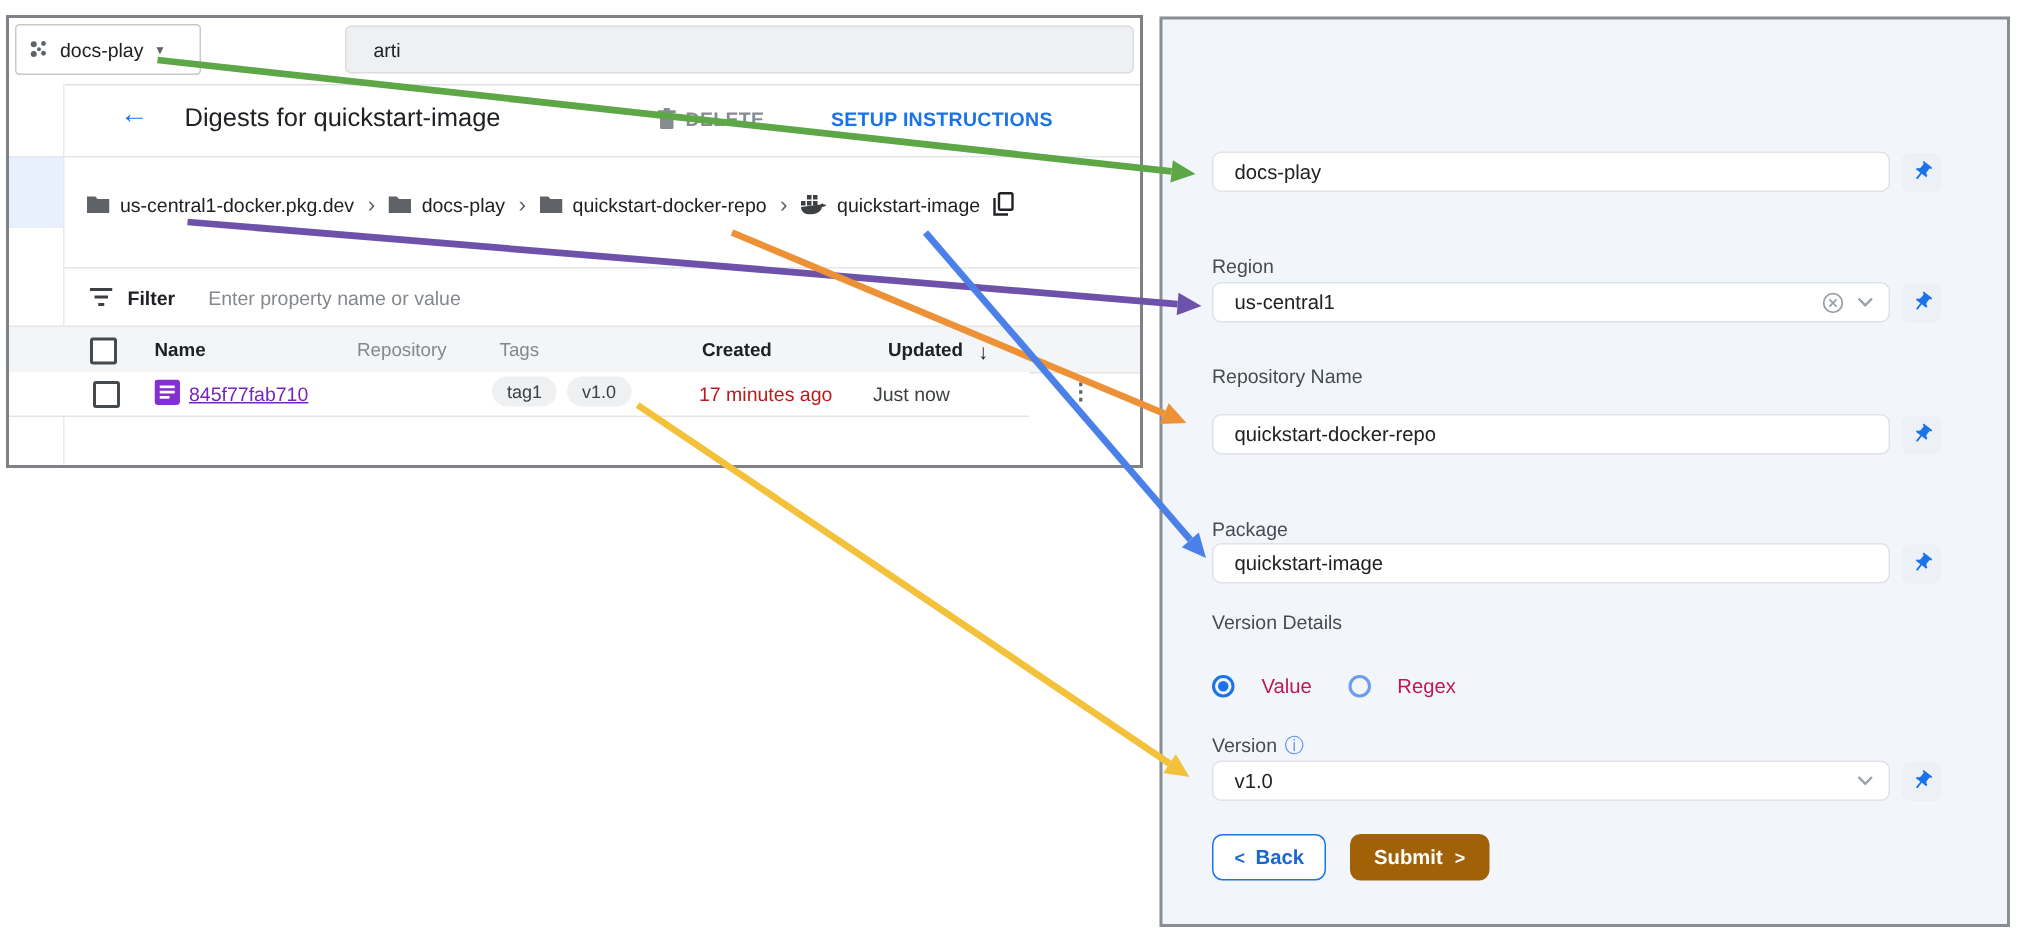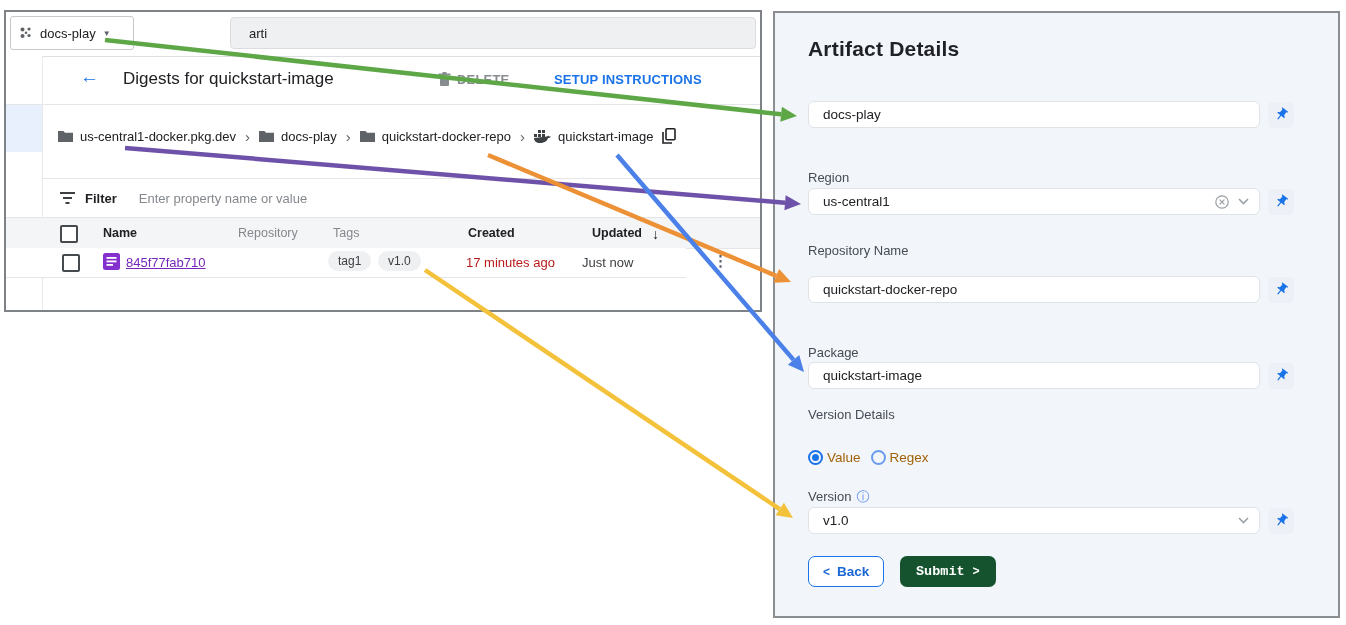--- a/index.html
+++ b/index.html
@@ -47,33 +47,33 @@
   #panel{left:773px;top:11px;width:567px;height:607px;border:2px solid #8a8e92;background:#f2f5f9;box-sizing:border-box;}
   #panel h1{position:absolute;left:33px;top:24px;margin:0;font-size:21px;color:#1f2125;letter-spacing:.2px;}
   .frow{position:absolute;left:33px;width:486px;display:flex;align-items:center;gap:8px;}
   .finput{flex:1;height:27px;background:#fff;border:1px solid #dfe3e8;border-radius:6px;
     display:flex;align-items:center;box-sizing:border-box;padding:0 10px 0 12px;}
   .finput input{flex:1;border:none;outline:none;background:transparent;font-size:13.5px;color:#202124;font-family:inherit;min-width:0;}
   .flabel2{position:absolute;left:33px;font-size:13px;color:#454c55;}
   .pinbtn{width:26px;height:26px;border-radius:5px;background:#edf1f7;display:flex;align-items:center;
     justify-content:center;cursor:pointer;flex:0 0 26px;}
   .ticons{display:flex;align-items:center;gap:9px;color:#9aa0a6;}
-  .radio-row{position:absolute;left:33px;display:flex;align-items:center;gap:4px;font-size:13.5px;color:#a16207;}
+  .radio-row{position:absolute;left:33px;display:flex;align-items:center;gap:18px;font-size:13.5px;color:#be185d;}
   .radio{width:15px;height:15px;border-radius:50%;box-sizing:border-box;cursor:pointer;}
   .radio.sel{border:2px solid #1a73e8;position:relative;}
   .radio.sel::after{content:"";position:absolute;left:2px;top:2px;width:7px;height:7px;border-radius:50%;background:#1a73e8;}
   .radio.unsel{border:2px solid #6b9cef;}
   .rlabel{margin-right:6px;}
   .info{color:#5c8df5;font-size:13px;margin-left:5px;}
   #btn-back{position:absolute;left:33px;top:543px;height:31px;border:1.5px solid #1a73e8;border-radius:7px;
     background:#fff;color:#1967d2;font-weight:bold;font-size:13.5px;display:flex;align-items:center;
     gap:7px;padding:0 14px;box-sizing:border-box;cursor:pointer;}
   #btn-submit{position:absolute;left:125px;top:543px;height:31px;border:none;border-radius:7px;
-    background:#14532d;color:#fff;font-weight:bold;font-size:13.5px;display:flex;align-items:center;
-    gap:8px;padding:0 16px;box-sizing:border-box;cursor:pointer;font-family:Liberation Mono, monospace;}
+    background:#a16207;color:#fff;font-weight:bold;font-size:13.5px;display:flex;align-items:center;
+    gap:8px;padding:0 16px;box-sizing:border-box;cursor:pointer;}
   .chev{font-size:12px;font-weight:bold;}
   #arrow-layer{position:absolute;left:0;top:0;width:1346px;height:625px;z-index:10;pointer-events:none;}
   svg{display:block;}
 </style>
 </head>
 <body>
 
 <div id="canvas">
 
   <div id="console" class="abs">
@@ -185,21 +185,20 @@
       <span class="c digest-link" style="left:120px;">845f77fab710</span>
       <span class="c chip" style="left:322px;top:3px;">tag1</span>
       <span class="c chip" style="left:372px;top:3px;">v1.0</span>
       <span class="c" style="left:460px;color:#b91c1c;">17 minutes ago</span>
       <span class="c" style="left:576px;color:#3c4043;">Just now</span>
       <span class="c dots3" style="left:707px;top:4px;">⋮</span>
     </div>
   </div>
 
   <div id="panel" class="abs">
-    <h1>Artifact Details</h1>
 
     <div class="frow" style="top:88px;">
       <div class="finput">
         <input value="docs-play" style="">
       </div>
       <div class="pinbtn">
         <svg width="15" height="15" viewBox="0 0 24 24" style="transform:rotate(38deg);">
           <path fill="#1a73e8" d="M16 9V4h1c.55 0 1-.45 1-1s-.45-1-1-1H7c-.55 0-1 .45-1 1s.45 1 1 1h1v5c0 1.66-1.34 3-3 3v2h5.97v7l1 1 1-1v-7H19v-2c-1.66 0-3-1.34-3-3z"></path>
         </svg>
       </div>

